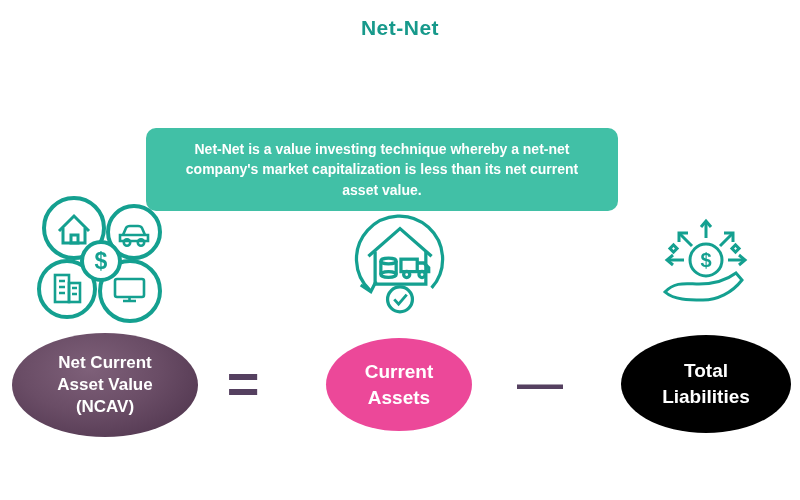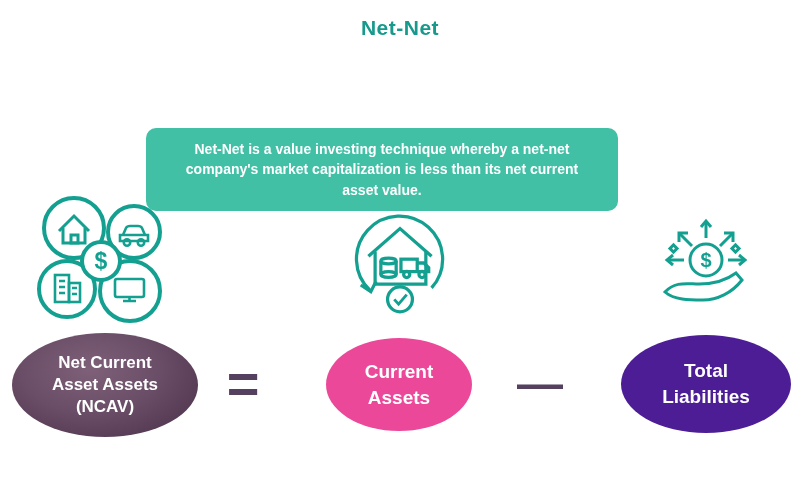--- a/index.html
+++ b/index.html
@@ -28,21 +28,21 @@
     background:radial-gradient(ellipse at 42% 35%, #7e6079 0%, #6a4d66 45%, #553a53 80%, #4c324a 100%);
     font-size:17px;line-height:1.3;
   }
   .ellipse-ncav .label{width:130px;}
   .ellipse-current{
     left:326px;top:338px;width:146px;height:93px;background:#ec4899;
     font-size:19px;line-height:1.35;
   }
   .ellipse-current .label{width:92px;}
   .ellipse-total{
-    left:621px;top:335px;width:170px;height:98px;background:#4c1d95;
+    left:621px;top:335px;width:170px;height:98px;background:#000000;
     font-size:19px;line-height:1.35;
   }
   .ellipse-total .label{width:110px;}
   .operator{
     position:absolute;top:342px;height:82px;display:flex;align-items:center;justify-content:center;
     color:#554060;font-weight:bold;
   }
   .op-equals{left:206px;width:74px;font-size:56px;}
   .op-minus{left:498px;width:84px;font-size:46px;}
 </style>
@@ -142,21 +142,21 @@
         </g>
         <rect x="22" y="42" width="5" height="5" transform="rotate(45 24.5 44.5)"></rect>
         <rect x="84" y="42" width="5" height="5" transform="rotate(45 86.5 44.5)"></rect>
         <path d="M16 88 C26 77 38 80 50 80 C63 80 75 78 87 69 L93 76 C83 89 68 96 54 96 C40 96 25 96 16 88 Z"></path>
       </g>
       <text x="57" y="63" text-anchor="middle" font-size="20" font-weight="bold" fill="#14a090">$</text>
     </svg>
   </div>
 
   <div class="ellipse ellipse-ncav">
-    <span class="label">Net Current Asset Assets (NCAV)</span>
+    <span class="label">Net Current Asset Value (NCAV)</span>
   </div>
 
   <div class="operator op-equals">=</div>
 
   <div class="ellipse ellipse-current">
     <span class="label">Current Assets</span>
   </div>
 
   <div class="operator op-minus">—</div>
 

